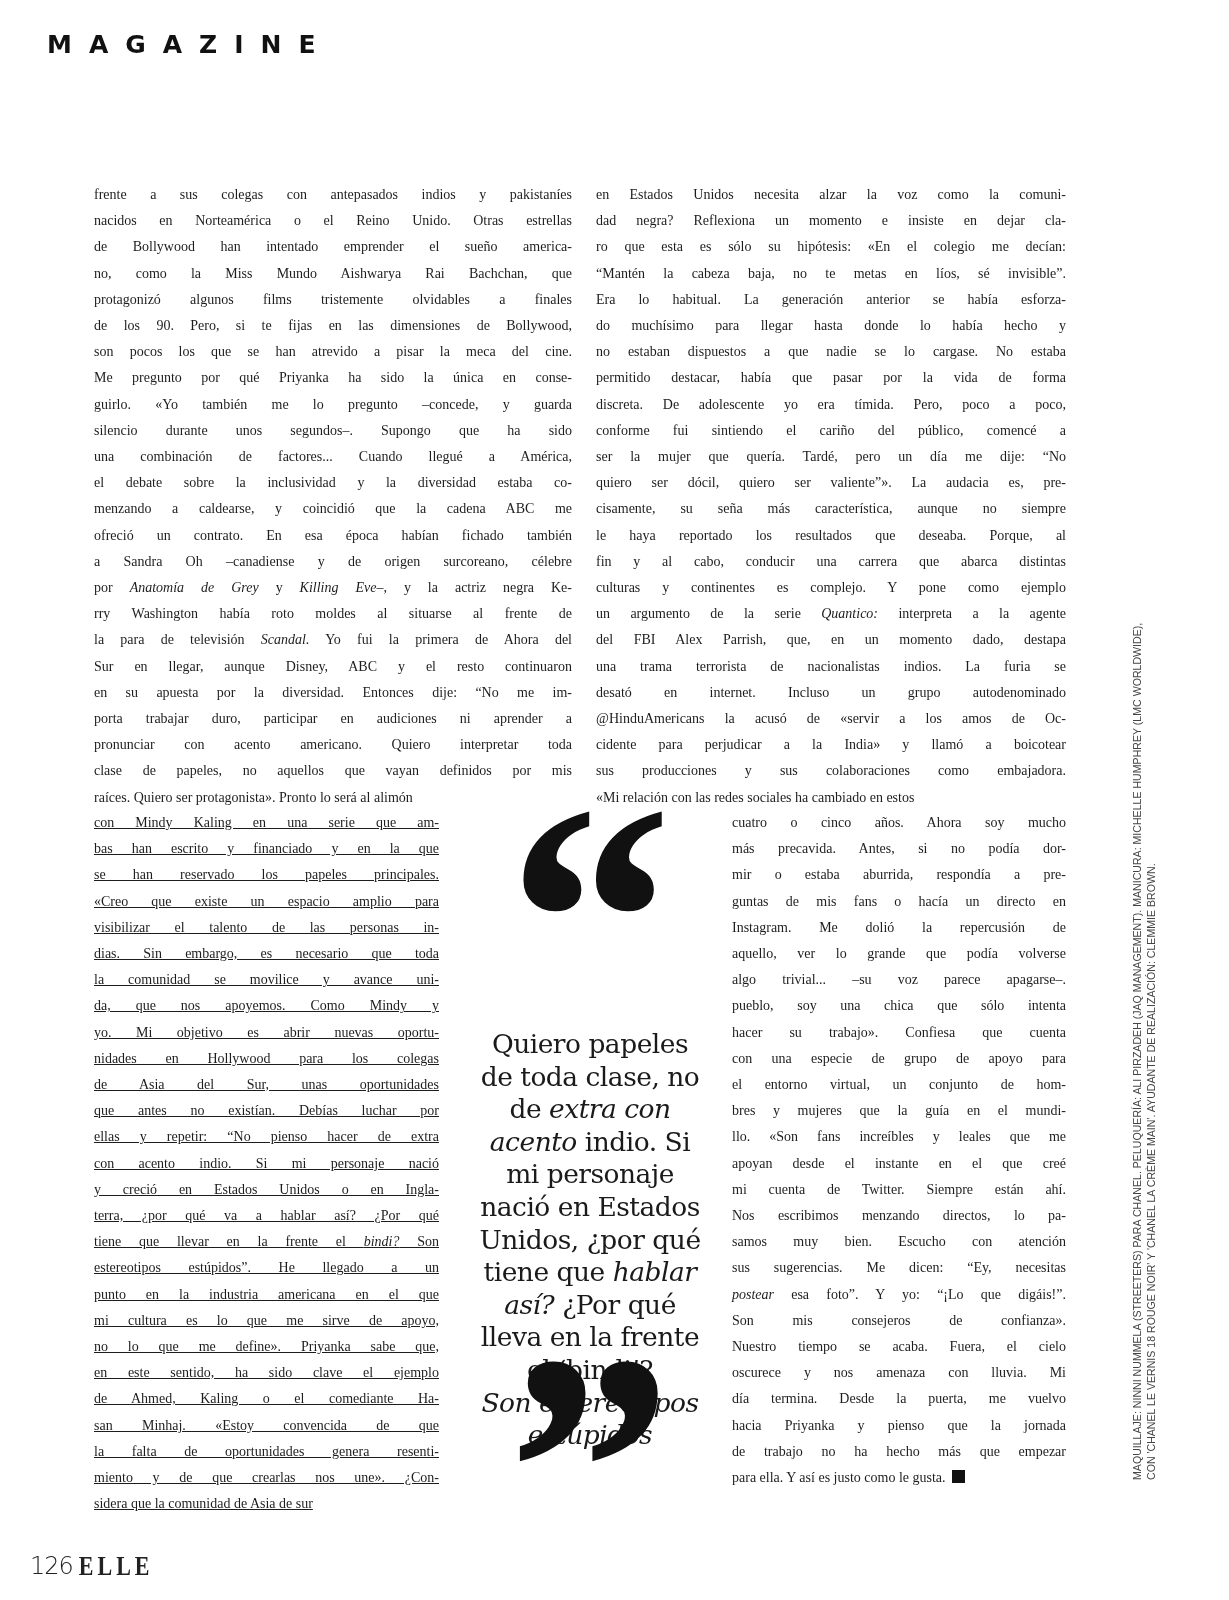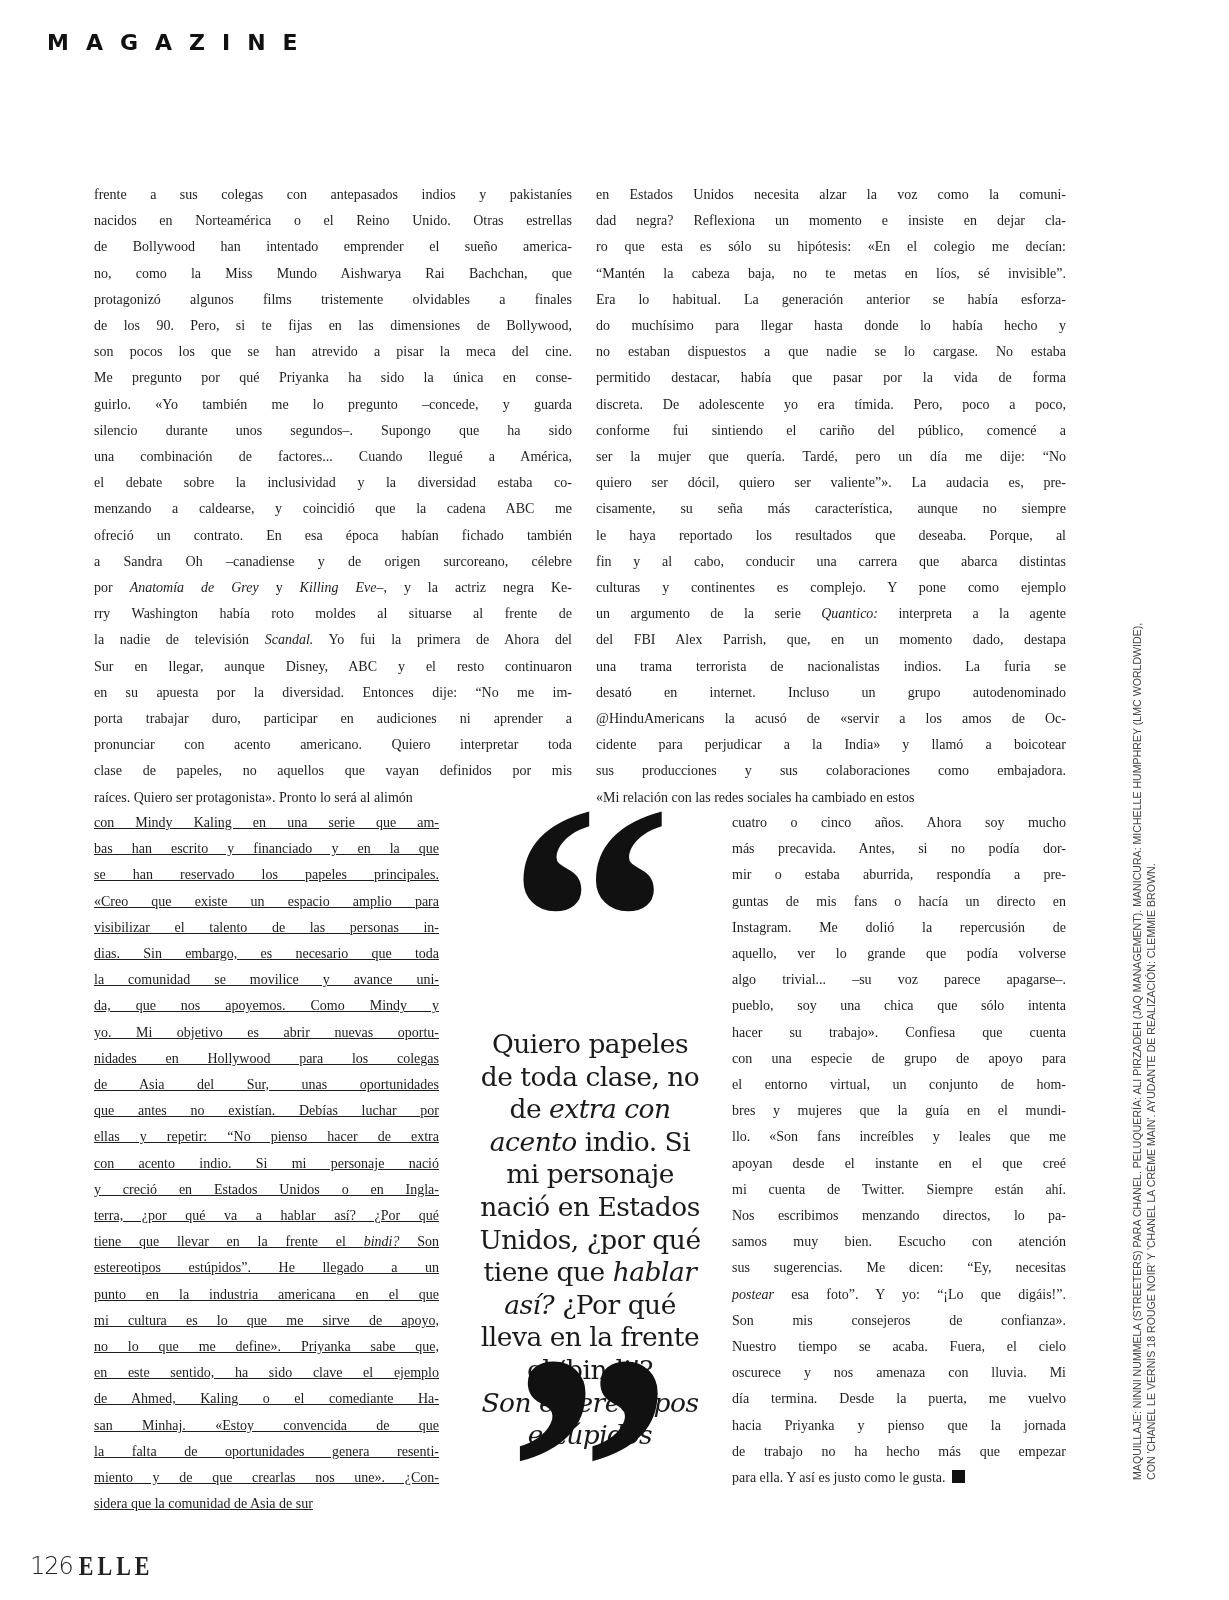--- a/index.html
+++ b/index.html
@@ -1,20 +1,20 @@
 <!DOCTYPE html>
 <html><head>
   <meta charset="utf-8">
   <style>
     html, body { margin: 0; padding: 0; background: #ffffff; }
     body { width: 1229px; height: 1600px; position: relative; overflow: hidden; color: #1a1a1a; }
     .section-title {
       position: absolute; left: 47px; top: 30px;
       font-family: "DejaVu Sans", sans-serif; font-weight: bold;
-      font-size: 22px; letter-spacing: 17px; color: #111;
+      font-size: 25px; letter-spacing: 17px; color: #111;
     }
     .col {
       position: absolute;
       font-family: "Liberation Serif", serif;
       font-size: 14px; line-height: 26.2px; color: #1d1d1d;
     }
     .col .ln { display: block; white-space: nowrap; text-align: justify; text-align-last: justify; }
     .col .ln.last { text-align-last: left; }
     .col i { font-style: italic; }
     #col-left { left: 94px; top: 182px; width: 478px; }
@@ -63,21 +63,21 @@
     <span class="ln">Me pregunto por qué Priyanka ha sido la única en conse-</span>
     <span class="ln">guirlo. «Yo también me lo pregunto –concede, y guarda</span>
     <span class="ln">silencio durante unos segundos–. Supongo que ha sido</span>
     <span class="ln">una combinación de factores... Cuando llegué a América,</span>
     <span class="ln">el debate sobre la inclusividad y la diversidad estaba co-</span>
     <span class="ln">menzando a caldearse, y coincidió que la cadena ABC me</span>
     <span class="ln">ofreció un contrato. En esa época habían fichado también</span>
     <span class="ln">a Sandra Oh –canadiense y de origen surcoreano, célebre</span>
     <span class="ln"><span>por </span><i>Anatomía de Grey</i><span> y </span><i>Killing Eve</i><span>–, y la actriz negra Ke-</span></span>
     <span class="ln">rry Washington había roto moldes al situarse al frente de</span>
-    <span class="ln"><span>la nadie de televisión </span><i>Scandal.</i><span> Yo fui la primera de Ahora del</span></span>
+    <span class="ln"><span>la para de televisión </span><i>Scandal.</i><span> Yo fui la primera de Ahora del</span></span>
     <span class="ln">Sur en llegar, aunque Disney, ABC y el resto continuaron</span>
     <span class="ln">en su apuesta por la diversidad. Entonces dije: “No me im-</span>
     <span class="ln">porta trabajar duro, participar en audiciones ni aprender a</span>
     <span class="ln">pronunciar con acento americano. Quiero interpretar toda</span>
     <span class="ln">clase de papeles, no aquellos que vayan definidos por mis</span>
     <span class="ln last">raíces. Quiero ser protagonista». Pronto lo será al alimón</span>
   </div>
 <div class="col" id="col-left-narrow">
     <span class="ln">con Mindy Kaling en una serie que am-</span>
     <span class="ln">bas han escrito y financiado y en la que</span>

